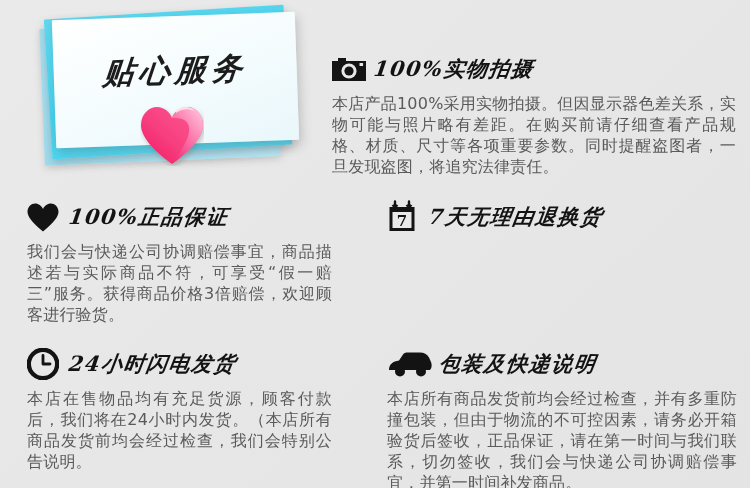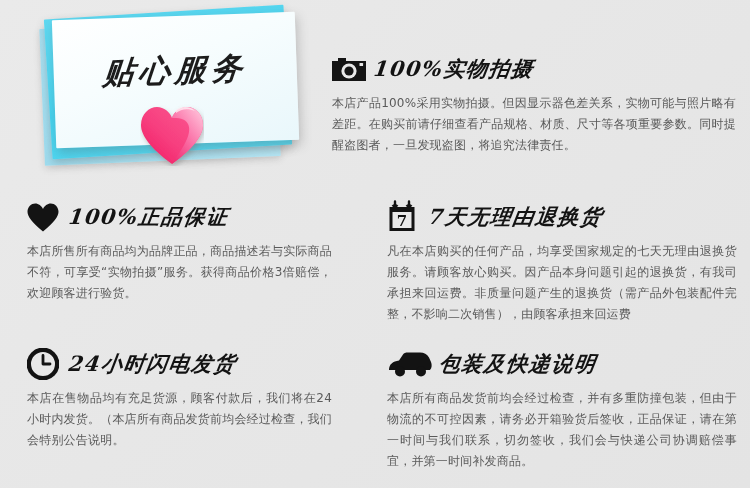--- a/index.html
+++ b/index.html
@@ -116,21 +116,21 @@
     font-size: 21px;
     font-style: italic;
     font-weight: 700;
     color: #131313;
     letter-spacing: 1.5px;
     transform: skewX(-8deg);
     white-space: nowrap;
     margin-left: 2px;
   }
   .feat-body {
-    font-size: 12px;
+    font-size: 16px;
     line-height: 21px;
     color: #5a5a5a;
     text-align: justify;
     letter-spacing: 0.2px;
   }
 
   
   #f-photo   { left: 332px; top: 50px;  width: 404px; }
   #f-genuine { left: 27px;  top: 198px; width: 305px; }
   #f-return  { left: 387px; top: 198px; width: 350px; }
@@ -195,38 +195,37 @@
 
   <div class="feature" id="f-genuine">
     <div class="feat-head">
       <span class="feat-icon">
         <svg width="32" height="29" viewBox="0 0 32 29">
           <path d="M16 28.5 C 5 19.5, 0.5 13.5, 0.5 8.8 C 0.5 3.8, 4.3 0.5, 8.2 0.5 C 11.6 0.5, 14.6 2.9, 16 6 C 17.4 2.9, 20.4 0.5, 23.8 0.5 C 27.7 0.5, 31.5 3.8, 31.5 8.8 C 31.5 13.5, 27 19.5, 16 28.5 Z" fill="#131313"></path>
         </svg>
       </span>
       <span class="feat-title">100%正品保证</span>
     </div>
-    <div class="feat-body">本店所售所有商品均为品牌正品，商品描述若与实际商品不符，可享受“实物拍摄”服务。获得商品价格3倍赔偿，欢迎顾客进行验货。</div>
+    <div class="feat-body">我们会与快递公司协调赔偿事宜，商品描述若与实际商品不符，可享受“假一赔三”服务。获得商品价格3倍赔偿，欢迎顾客进行验货。</div>
   </div>
 
   <div class="feature" id="f-return">
     <div class="feat-head">
       <span class="feat-icon">
         <svg width="32" height="34" viewBox="0 0 32 34">
           <path d="M8 1.5 v5 M22 1.5 v5" stroke="#131313" stroke-width="2.4" fill="none" stroke-linecap="round"></path>
           <path d="M5.5 5 a3.2 3.2 0 0 0 5 0" stroke="#131313" stroke-width="2.2" fill="none"></path>
           <path d="M19.5 5 a3.2 3.2 0 0 0 5 0" stroke="#131313" stroke-width="2.2" fill="none"></path>
           <rect x="2.5" y="7" width="25" height="24" fill="#131313"></rect>
           <rect x="5.5" y="12" width="19" height="16" fill="#e8e8e8"></rect>
           <text x="15" y="25.5" font-family="'DejaVu Serif','Liberation Serif',serif" font-size="15" font-weight="700" fill="#131313" text-anchor="middle">7</text>
         </svg>
       </span>
       <span class="feat-title">7天无理由退换货</span>
     </div>
-    <div class="feat-body">凡在本店购买的任何产品，均享受国家规定的七天无理由退换货服务。请顾客放心购买。因产品本身问题引起的退换货，有我司承担来回运费。非质量问题产生的退换货（需产品外包装配件完整，不影响二次销售），由顾客承担来回运费</div>
   </div>
 
   <div class="feature" id="f-ship">
     <div class="feat-head">
       <span class="feat-icon">
         <svg width="32" height="32" viewBox="0 0 32 32">
           <circle cx="16" cy="16" r="14.2" fill="none" stroke="#131313" stroke-width="4.4"></circle>
           <path d="M16 7.5 V16 H23" stroke="#131313" stroke-width="2.8" fill="none" stroke-linecap="round" stroke-linejoin="round"></path>
         </svg>
       </span>

